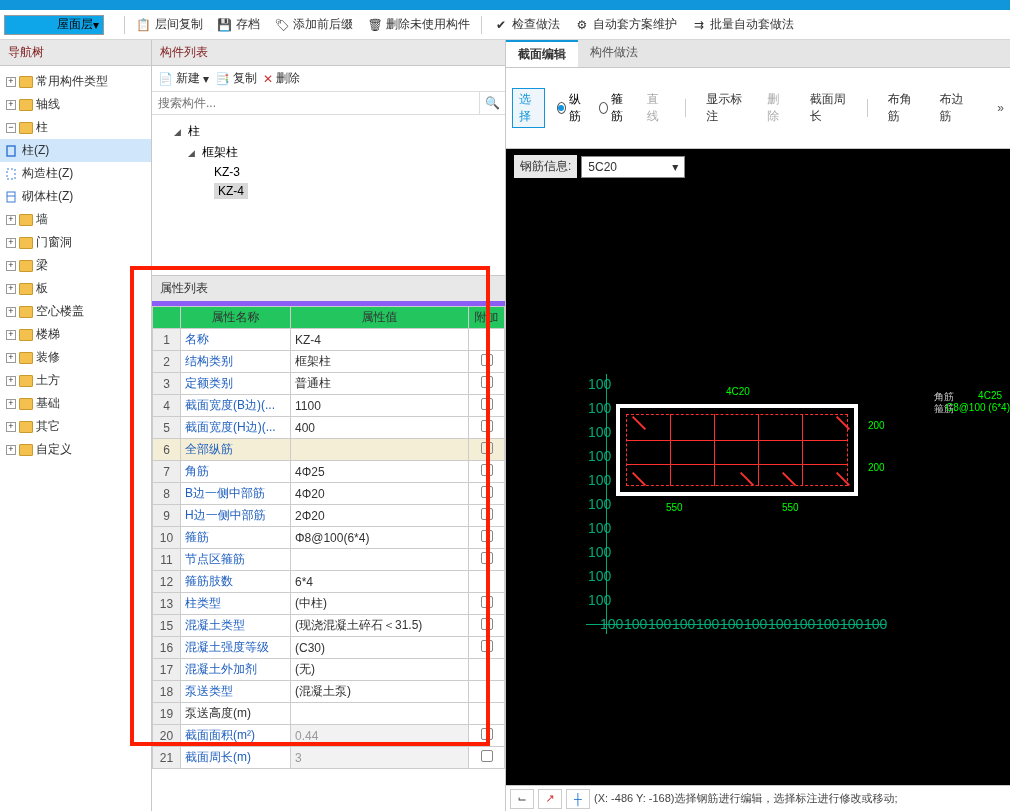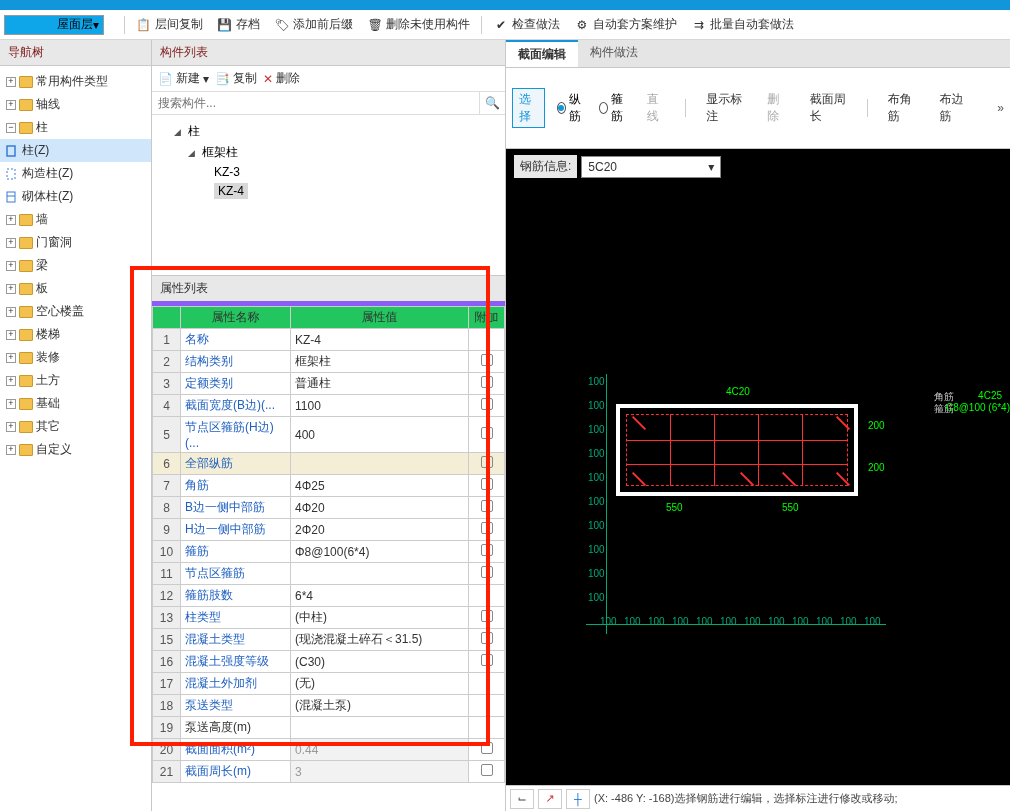--- a/index.html
+++ b/index.html
@@ -65,38 +65,38 @@
 .tab.act { background: #fff; font-weight: bold; color: #333; border-top: 2px solid #1296db; }
 .sec-tb { display: flex; align-items: center; gap: 12px; padding: 20px 6px; border-bottom: 1px solid #c8c8c8; background: #fff; }
 .sec-tb .btn { padding: 2px 6px; color: #333; cursor: pointer; }
 .sec-tb .btn.act { border: 1px solid #1296db; color: #1296db; background: #eef6fc; }
 .sec-tb .radio { display: flex; align-items: center; gap: 3px; }
 .sec-tb .radio .rdot { width: 12px; height: 12px; border: 1px solid #555; border-radius: 50%; display: inline-flex; align-items: center; justify-content: center; }
 .sec-tb .radio.sel .rdot::after { content: ""; width: 6px; height: 6px; background: #1296db; border-radius: 50%; }
 .sec-tb .dis { color: #aaa; }
 .canvas-bar { display: flex; align-items: center; gap: 4px; padding: 6px 8px; background: #000; color: #ccc; }
 .canvas-bar .lab { background: #e8e8e8; color: #333; padding: 3px 6px; }
-.canvas-bar .sel-box { background: #fff; color: #333; width: 140px; height: 22px; display: flex; align-items: center; justify-content: space-between; padding: 0 6px; border: 1px solid #888; }
+.canvas-bar .sel-box { background: #fff; color: #333; width: 104px; height: 22px; display: flex; align-items: center; justify-content: space-between; padding: 0 6px; border: 1px solid #888; }
 .canvas { flex: 1; background: #000; position: relative; }
 .status { height: 26px; background: #fff; border-top: 1px solid #c8c8c8; display: flex; align-items: center; gap: 4px; padding: 0 4px; font-size: 11px; color: #444; }
 .status .sbtn { width: 24px; height: 20px; border: 1px solid #ccc; display: flex; align-items: center; justify-content: center; }
 
 
 .callout { position: absolute; border: 4px solid #ff1e00; pointer-events: none; }
 
 
 .dwg { position: absolute; left: 110px; top: 220px; }
 .dwg .outer { width: 242px; height: 92px; border: 4px solid #fff; position: relative; }
 .dwg .inner { position: absolute; left: 6px; top: 6px; right: 6px; bottom: 6px; border: 1px dashed #ff3030; }
 .dwg .vline { position: absolute; top: 6px; bottom: 6px; width: 1px; background: #ff3030; }
 .dwg .hline { position: absolute; left: 6px; right: 6px; height: 1px; background: #ff3030; }
 .dwg .diag { position: absolute; width: 18px; height: 2px; background: #ff3030; transform: rotate(45deg); }
 .dimtxt { position: absolute; color: #0f0; font-size: 10px; }
 .legtxt { position: absolute; color: #0f0; font-size: 10px; }
-.tick { position: absolute; color: #0a7; font-size: 10px; }
+.tick { position: absolute; color: #0a7; font-size: 14px; }
 .axis-v { position: absolute; border-left: 1px solid #0a7; }
 .axis-h { position: absolute; border-top: 1px solid #0a7; }
 </style>
 </head>
 <body>
 
 <div class="titlebar"></div>
 
 <div class="top-toolbar">
   <div class="layer-select">
@@ -312,21 +312,21 @@
               <td class="ck"><span class="box"></span></td>
             </tr>
             <tr>
               <td class="idx">4</td>
               <td class="nm">截面宽度(B边)(...</td>
               <td class="val">1100</td>
               <td class="ck"><span class="box"></span></td>
             </tr>
             <tr>
               <td class="idx">5</td>
-              <td class="nm">节点区箍筋(H边)(...</td>
+              <td class="nm">截面宽度(H边)(...</td>
               <td class="val">400</td>
               <td class="ck"><span class="box"></span></td>
             </tr>
             <tr class="grp">
               <td class="idx">6</td>
               <td class="nm">全部纵筋</td>
               <td class="val"></td>
               <td class="ck"><span class="box"></span></td>
             </tr>
             <tr>

